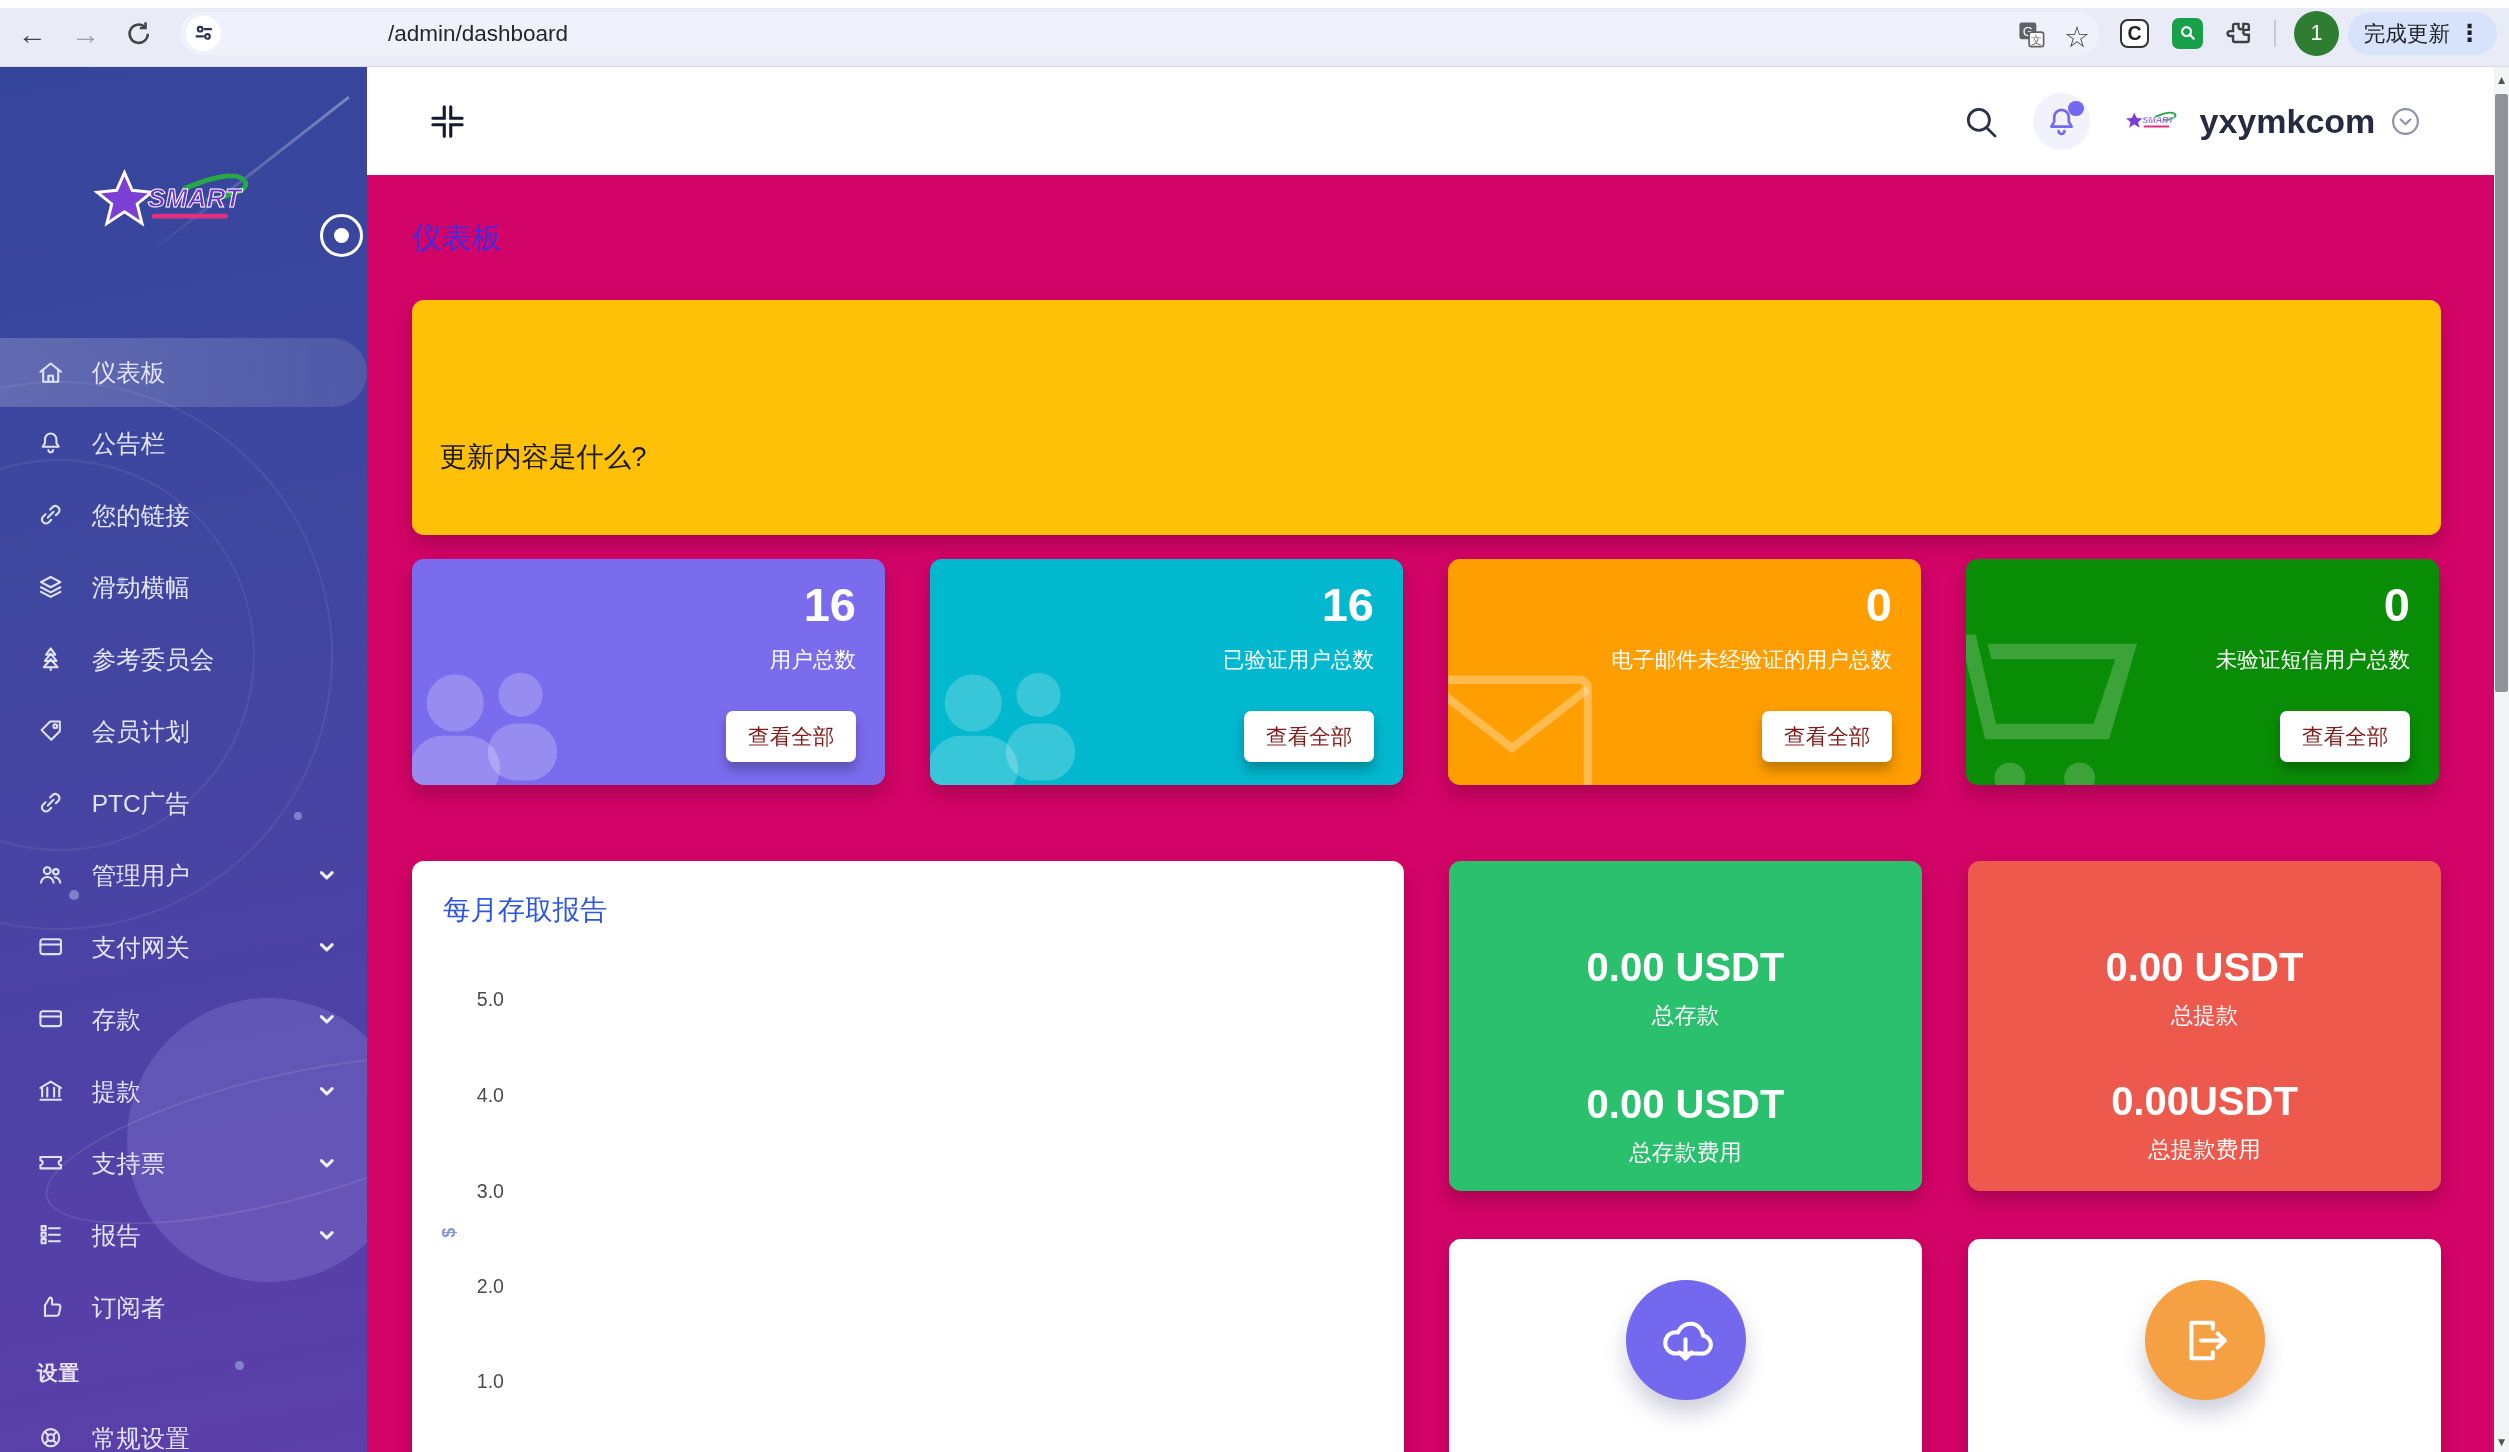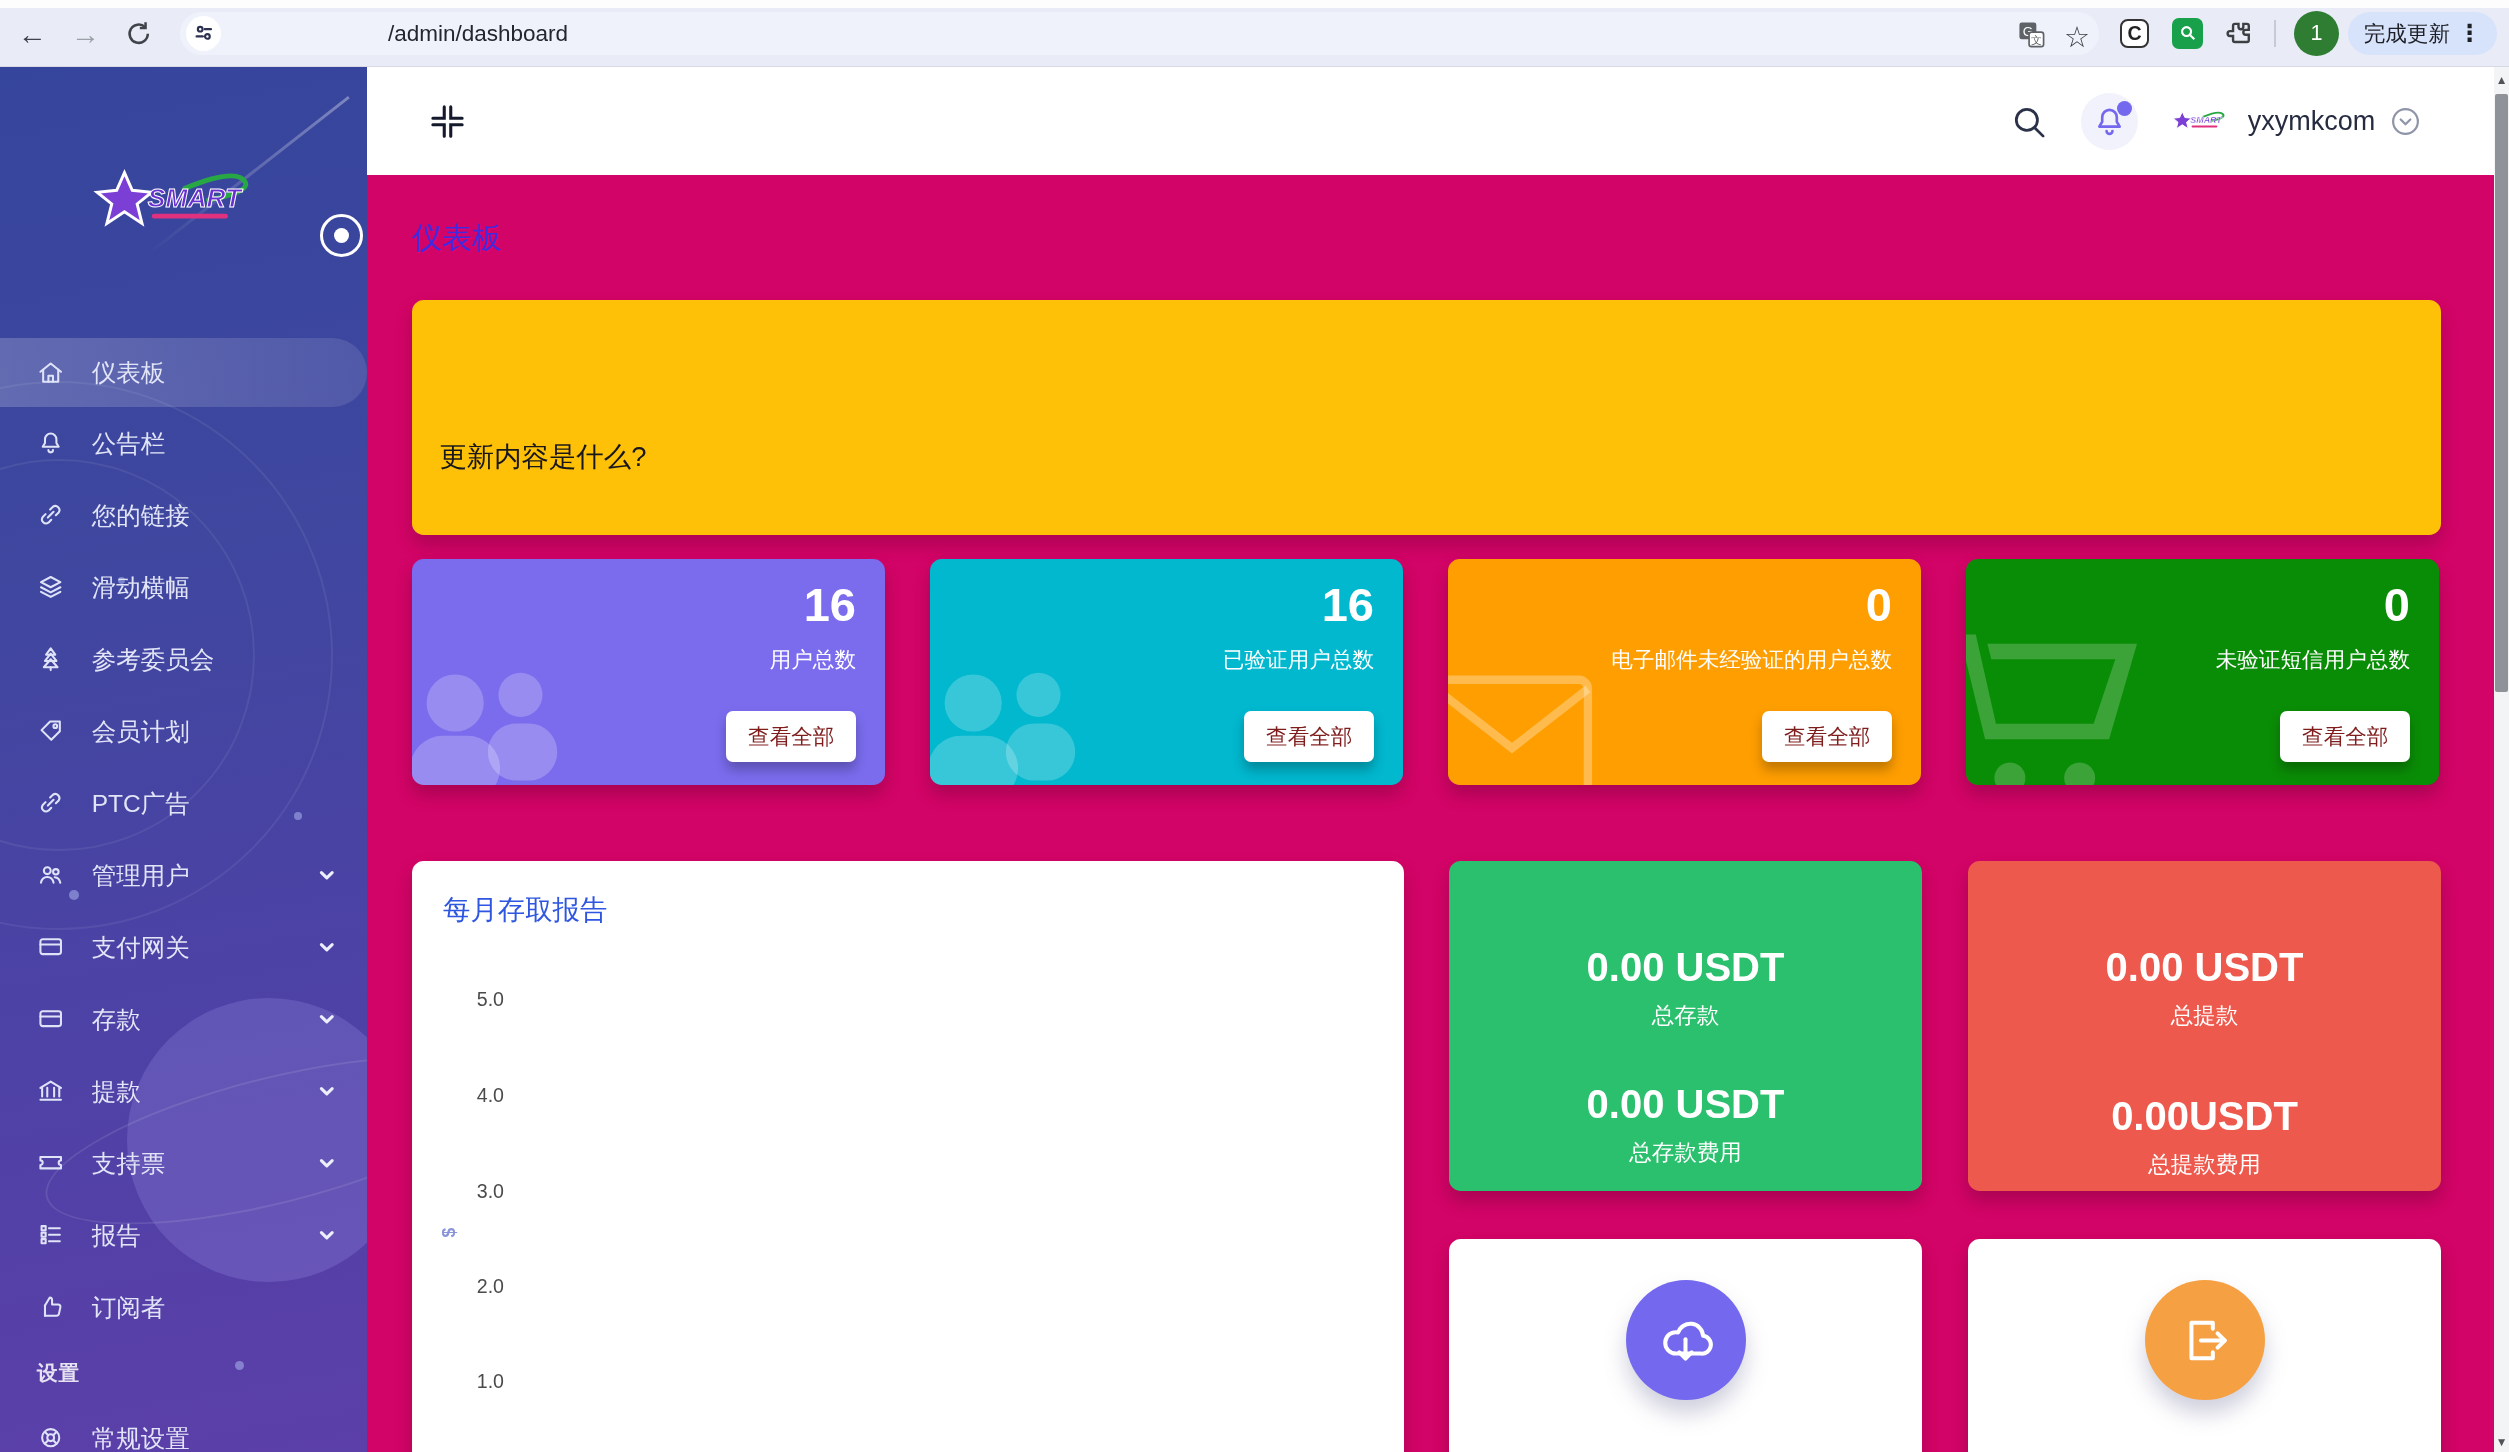--- a/index.html
+++ b/index.html
@@ -49,21 +49,21 @@
 
   
   .topbar { position:absolute; left:367px; top:67px; width:2143px; height:109px; background:#ffffff; }
   .compress-btn { position:absolute; left:61px; top:35px; width:39px; height:39px; color:#15192c; }
   .hdr-right { position:absolute; right:88px; top:0; height:109px; display:flex; align-items:center; gap:33px; }
   .hdr-search { width:39px; height:39px; color:#2b3148; }
   .hdr-bell-wrap { position:relative; width:57px; height:57px; border-radius:50%; background:#f1f2fb; display:flex; align-items:center; justify-content:center; }
   .hdr-bell { width:35px; height:35px; color:#7468ee; }
   .hdr-bell-badge { position:absolute; right:5.9px; top:7.8px; width:15.7px; height:15.7px; border-radius:50%; background:#7468ee; }
   .hdr-user { display:flex; align-items:center; gap:13.7px; }
-  .hdr-username { font-size:27px; font-weight:normal; color:#262b40; }
+  .hdr-username { font-size:34px; font-weight:bold; color:#262b40; }
   .hdr-chevron { width:33px; height:33px; color:#8f95a8; }
 
   
   .content { position:absolute; left:367px; top:175px; width:2143px; height:1277px; background:#d30467; overflow:hidden; }
   .page-title { position:absolute; left:45px; top:43px; font-size:30px; color:#3c2be0; text-shadow:1px 1px 0 rgba(255,0,120,0.45); }
 
   .banner { position:absolute; left:45px; top:125px; width:2029px; height:235px; background:#ffc107; border-radius:11.8px; box-shadow:0 9.8px 17.6px rgba(0,0,0,0.18); }
   .banner-head { position:relative; height:102px; border-bottom:1px solid rgba(255,255,255,0.45); }
   .banner-title { position:absolute; left:27.4px; top:29px; font-size:31px; font-weight:bold; color:#ffffff; }
   .banner-badge { position:absolute; right:27.4px; top:23.5px; height:53px; padding:0 21.6px; background:#141b3d; border-radius:9.8px; color:#fff; font-size:23.5px; display:flex; align-items:center; }
@@ -439,21 +439,21 @@
 
   <div class="usdt-card" style="left:1082px; background:#2ac06e;">
     <div class="usdt-value" style="margin-top:84px;">0.00 USDT</div>
     <div class="usdt-label">总存款</div>
     <div class="usdt-value" style="margin-top:51px;">0.00 USDT</div>
     <div class="usdt-label">总存款费用</div>
   </div>
   <div class="usdt-card" style="left:1601px; background:#ee594d;">
     <div class="usdt-value" style="margin-top:84px;">0.00 USDT</div>
     <div class="usdt-label">总提款</div>
-    <div class="usdt-value" style="margin-top:63px;">0.00USDT</div>
+    <div class="usdt-value" style="margin-top:48px;">0.00USDT</div>
     <div class="usdt-label">总提款费用</div>
   </div>
 
   <div class="action-card" style="left:1082px;">
     <div class="action-circle" style="background:#7468ee;">
       <svg viewBox="0 0 24 24" fill="none" stroke="currentColor" stroke-width="1.7" stroke-linecap="round" stroke-linejoin="round">
         <path d="M8 17.5a4.5 4.5 0 1 1 .9-8.9 5.4 5.4 0 0 1 10.5 1.4 3.7 3.7 0 0 1-1 7.5H8Z"></path>
           <path d="M12 11.5v8"></path>
           <path d="m9.4 17 2.6 2.6L14.6 17"></path>
       </svg>

